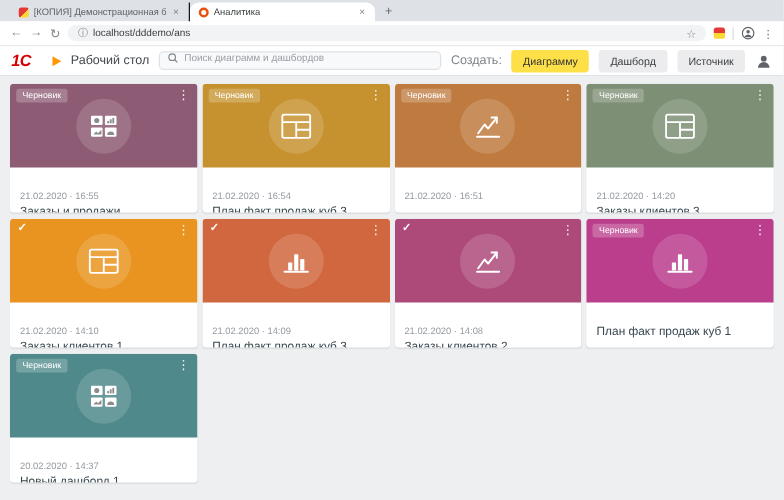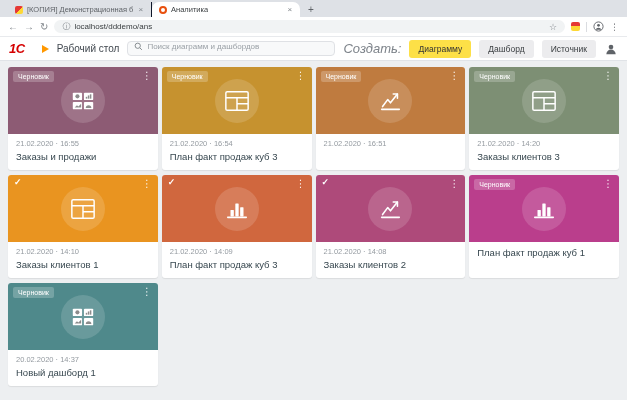--- a/index.html
+++ b/index.html
@@ -40,39 +40,39 @@
       font-style:italic; letter-spacing:-0.5px;gap:16px; }
   .logo-arrow { width:0; height:0; border-top:4.5px solid transparent; border-bottom:4.5px solid transparent;
       border-left:7px solid #ff9800; margin-left:1px; font-style:normal; }
   .app-title { font-size:10px; color:#424950; white-space:nowrap; }
   .search-box { width:313px; height:15px; background:#f8f9fa; border:1px solid #dfe1e5;
       border-radius:4px; display:flex; align-items:flex-start; gap:4px; padding:0 6px; }
   .search-box svg { flex:0 0 auto; }
   .search-box input { border:none; outline:none; background:transparent; width:100%;
       font-size:8px; color:#3c4043; font-family:"Liberation Sans",sans-serif; }
   .search-box input::placeholder { color:#9aa0a6; }
-  .create-label { margin-left:auto; font-size:13px; color:#7d838a; white-space:nowrap;font-style:italic; }
+  .create-label { margin-left:auto; font-size:10px; color:#7d838a; white-space:nowrap; }
   .btn { font-size:8.5px; border:none; border-radius:3px; padding:4px 9px; white-space:nowrap;
       color:#3c4043; background:#ececee; font-family:"Liberation Sans",sans-serif; }
   .btn.primary { background:#fde047; color:#333; }
 
   
   .grid { padding:6px 8px; display:grid; grid-template-columns:repeat(4,1fr);
       gap:5px 4px; }
   .card { background:#fff; border-radius:3px; overflow:hidden; height:103px;
       box-shadow:0 1px 1px rgba(0,0,0,.08); }
   .card-top { position:relative; height:67px; display:flex; align-items:center; justify-content:center; }
   .badge { position:absolute; top:4px; left:5px; background:rgba(255,255,255,.22);
       color:#fff; font-size:7px; padding:2px 5px; border-radius:2px; }
   .check { position:absolute; top:2px; left:6px; color:#fff; font-size:9px; font-weight:bold; }
   .card-menu { position:absolute; top:2px; right:3px; color:rgba(255,255,255,.9);
       font-size:10px; padding:1px 3px; }
   .icon-circle { width:44px; height:44px; border-radius:50%; background:rgba(255,255,255,.15);
       display:flex; align-items:center; justify-content:center; }
-  .card-bottom { padding:5px 8px 0; }
+  .card-bottom { padding:5px 8px 0;margin-top:13px; }
   .card-date { font-size:7.5px; color:#949aa0; margin-bottom:3px; }
   .card-title { font-size:9.5px; color:#37474f; white-space:nowrap; overflow:hidden; text-overflow:ellipsis; }
 </style>
 </head>
 <body>
 
 <div class="tab-strip">
   <div class="tab inactive">
     <span class="favicon-1c"></span>
     <span class="tab-title">[КОПИЯ] Демонстрационная б</span>

